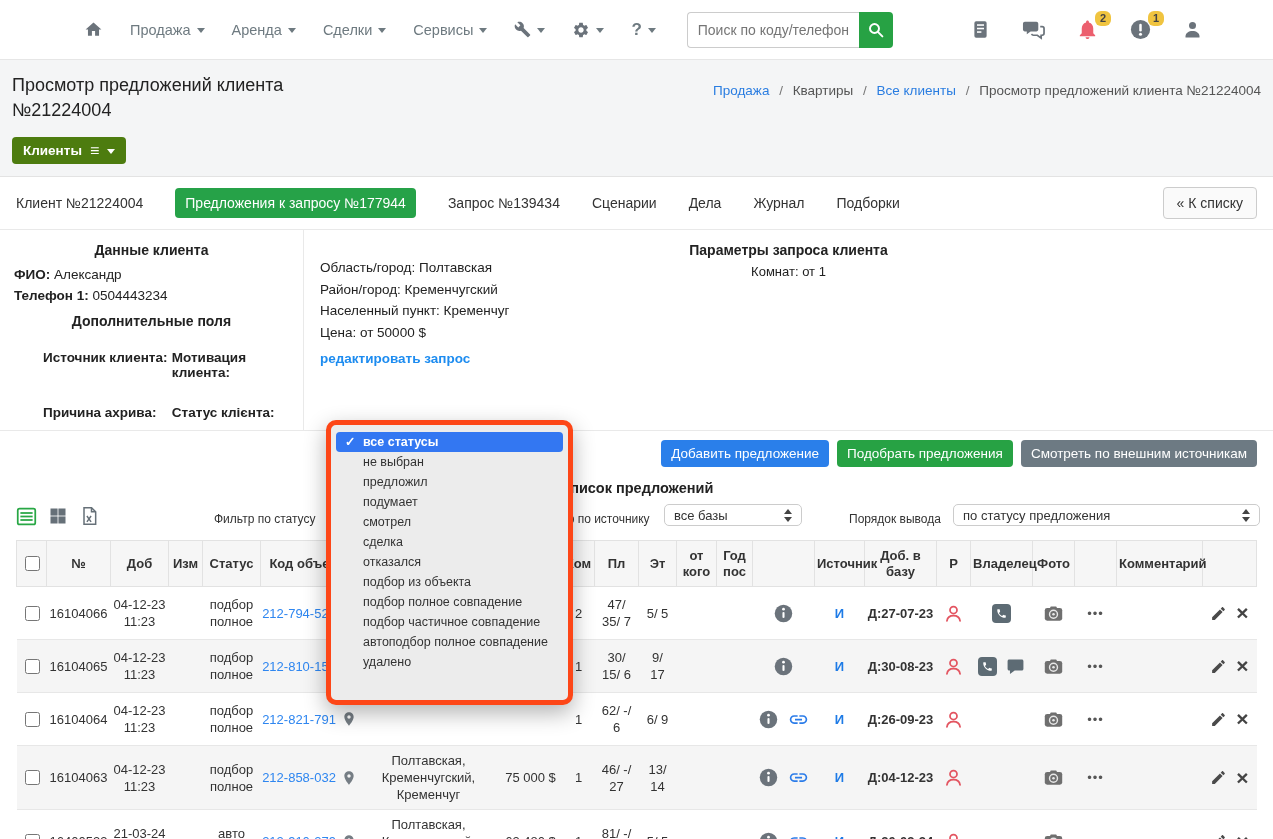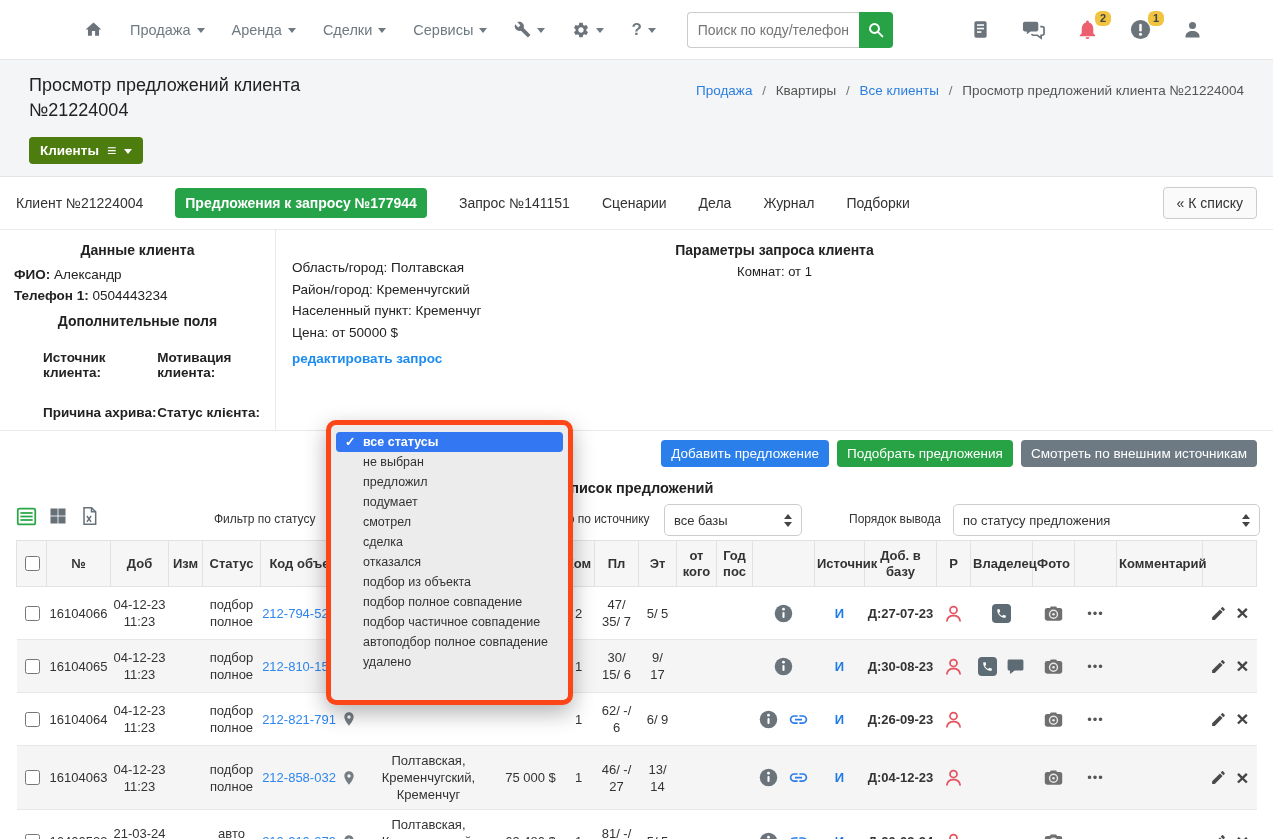--- a/index.html
+++ b/index.html
@@ -23,45 +23,45 @@
     border-radius:4px 0 0 4px; padding:0 10px; font-size:14px; color:#555; outline:none;
     font-family:"Liberation Sans",sans-serif; }
   .nav-search button { width:34px; height:36px; background:#27a244; border:none;
     border-radius:0 4px 4px 0; display:flex; align-items:center; justify-content:center; cursor:pointer; }
   .nav-icons { margin-left:auto; display:flex; align-items:center; gap:30px; }
   .nav-ic { position:relative; cursor:pointer; }
   .badge { position:absolute; top:-7px; right:-12px; background:#f0c440; color:#444;
     font-size:11px; font-weight:bold; border-radius:6px; padding:1px 5px; line-height:13px; }
 
   
-  .band { background:#f4f5f6; padding:13px 29px 12px; }
+  .band { background:#f4f5f6; padding:13px 12px 12px; }
   .band-top { display:flex; justify-content:space-between; align-items:flex-start; }
   .page-title { font-size:18px; font-weight:400; color:#222; max-width:350px; line-height:25px; margin:0; }
   .breadcrumb { font-size:13.5px; color:#555; margin-top:10px; white-space:nowrap; }
   .breadcrumb .lnk { color:#2a7de1; cursor:pointer; }
   .breadcrumb .sep { margin:0 6px; color:#777; }
   .clients-btn { margin-top:14px; display:inline-flex; align-items:center; gap:8px;
     background:#4d7c0f; color:#fff; font-size:13.5px; font-weight:bold;
     border:none; border-radius:4px; padding:6px 11px; cursor:pointer; }
   .clients-btn .ham { font-size:16px; font-weight:bold; line-height:12px; }
   .caret-w { width:0; height:0; border-left:4px solid transparent; border-right:4px solid transparent;
     border-top:5px solid #fff; margin-top:2px; }
 
   
   .card { background:#fff; border-top:1px solid #e3e3e3; border-bottom:1px solid #e3e3e3; position:relative; }
 
   .tabs { display:flex; align-items:center; padding:10px 16px; gap:32px;
     border-bottom:1px solid #e9e9e9; font-size:14px; color:#333; }
   .tab { cursor:pointer; white-space:nowrap; }
-  .tab.active { background:#26a248; color:#fff; padding:7px 10px; border-radius:4px;font-weight:bold; }
+  .tab.active { background:#26a248; color:#fff; padding:7px 10px; border-radius:4px; }
   .back-btn { margin-left:auto; border:1px solid #ccc; background:#fafafa; border-radius:4px;
     padding:7px 13px; font-size:14px; color:#333; cursor:pointer; white-space:nowrap; }
 
   .info { display:flex; border-bottom:1px solid #e9e9e9; min-height:134px; }
-  .info-left { width:276px; border-right:1px solid #e9e9e9; padding:10px 14px; font-size:13.5px; }
+  .info-left { width:304px; border-right:1px solid #e9e9e9; padding:10px 14px; font-size:13.5px; }
   .info-h { text-align:center; font-weight:bold; font-size:14px; margin:2px 0 9px; }
   .kv { margin:6px 0; }
   .extra-grid { display:grid; grid-template-columns:1.1fr 1fr; row-gap:25px;
     font-weight:bold; margin-top:21px; padding-left:29px; }
   .info-right { flex:1; position:relative; font-size:13.5px; }
   .param-h { text-align:center; font-weight:bold; font-size:14px; margin-top:12px; }
   .param-rooms { text-align:center; margin-top:6px; font-size:13px; }
   .loc-block { position:absolute; left:16px; top:27px; line-height:21.5px; }
   .edit-link { color:#1d8cf0; font-weight:bold; display:inline-block; margin-top:5px; cursor:pointer; }
 
@@ -69,21 +69,21 @@
   .btn { border:none; border-radius:4px; color:#fff; font-size:13.5px; padding:6px 10px; cursor:pointer; white-space:nowrap; }
   .btn-blue { background:#2a7fea; }
   .btn-green { background:#27a244; }
   .btn-gray { background:#6d7a83; }
 
   .list-title { text-align:center; font-weight:bold; font-size:14.5px; margin-top:13px; }
 
   .controls { position:relative; height:44px; }
   .view-icons { position:absolute; left:16px; top:9px; display:flex; gap:11px; align-items:center; }
   .ctl-label { position:absolute; font-size:12px; color:#333; top:16px; white-space:nowrap; }
-  .select-box { position:absolute; top:8px; height:32px; border:1px solid #ccc; border-radius:5px;
+  .select-box { position:absolute; top:8px; height:22px; border:1px solid #ccc; border-radius:5px;
     background:#fff; display:flex; align-items:center; justify-content:space-between;
     padding:0 9px; font-size:13px; color:#333; cursor:pointer; }
   .updown { display:flex; flex-direction:column; gap:3px; }
   .tri-up { width:0;height:0;border-left:4px solid transparent;border-right:4px solid transparent;border-bottom:5px solid #444; }
   .tri-dn { width:0;height:0;border-left:4px solid transparent;border-right:4px solid transparent;border-top:5px solid #444; }
 
   
   .table-wrap { padding:0 16px; }
   table { width:100%; border-collapse:collapse; table-layout:fixed; font-size:13px; color:#333; }
   thead th { background:#f6f6f6; border:1px solid #e2e2e2; font-weight:bold;
@@ -301,21 +301,21 @@
     <span class="ham">≡</span>
     <span class="caret-w"></span>
   </button>
 </div>
 
 <div class="card">
 
   <div class="tabs">
     <span class="tab">Клиент №21224004</span>
     <span class="tab active">Предложения к запросу №177944</span>
-    <span class="tab">Запрос №141151</span>
+    <span class="tab">Запрос №139434</span>
     <span class="tab">Сценарии</span>
     <span class="tab">Дела</span>
     <span class="tab">Журнал</span>
     <span class="tab">Подборки</span>
     <button class="back-btn">« К списку</button>
   </div>
 
   <div class="info">
     <div class="info-left">
       <div class="info-h">Данные клиента</div>

